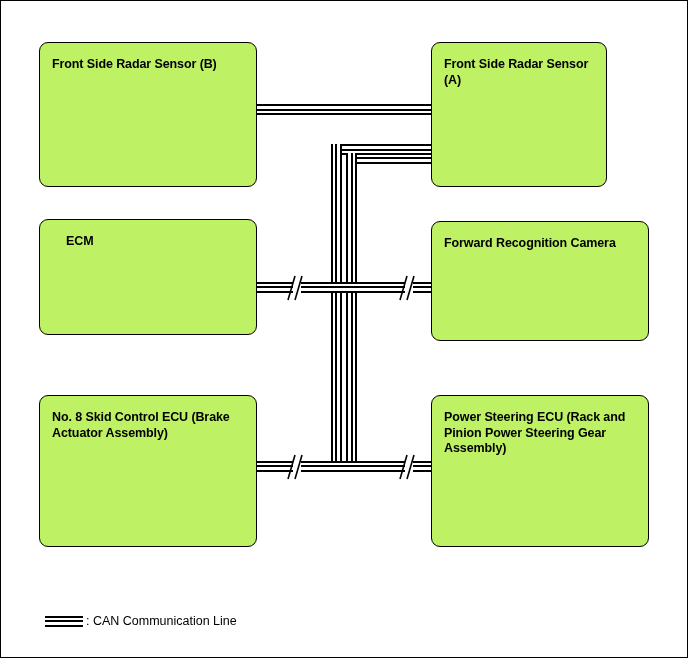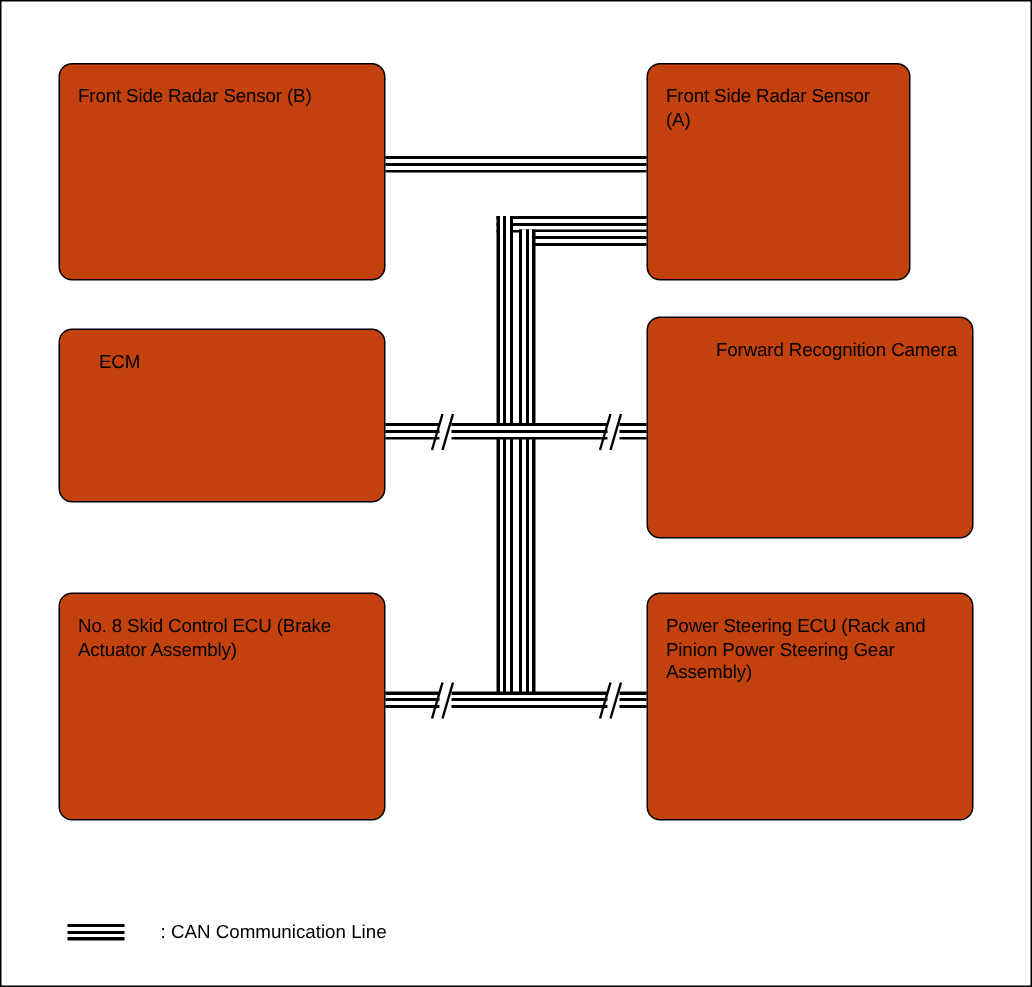--- a/index.html
+++ b/index.html
@@ -21,22 +21,23 @@
     border: 1px solid #000000;
     overflow: hidden;
   }
 
   
   .ecu-box {
     position: absolute;
     box-sizing: border-box;
     border: 1.6px solid #000000;
     border-radius: 9px;
-    background: #c2410c;
+    background: #bef264;
     z-index: 5;
+    font-weight: bold;
   }
   .ecu-label {
     position: absolute;
     left: 12px;
     top: 14px;
     right: 10px;
     font-size: 12.5px;
     line-height: 15.5px;
     color: #000000;
     letter-spacing: -0.1px;
@@ -90,21 +91,21 @@
     height: 11px;
     background:
       linear-gradient(to bottom,
         #000000 0px, #000000 2px,
         #ffffff 2px, #ffffff 4.5px,
         #000000 4.5px, #000000 6.5px,
         #ffffff 6.5px, #ffffff 9px,
         #000000 9px, #000000 11px);
   }
   .legend-text {
-    margin-left: 24px;
+    margin-left: 3px;
     font-size: 12.5px;
     color: #000000;
     white-space: nowrap;
   }
 </style>
 </head>
 <body>
 
 <div id="canvas">
 
@@ -147,21 +148,21 @@
   </div>
 
   <div class="ecu-box" style="left:430px; top:41px; width:176px; height:145px;">
     <div class="ecu-label">Front Side Radar Sensor (A)</div>
   </div>
 
   <div class="ecu-box" style="left:38px; top:218px; width:218px; height:116px;">
     <div class="ecu-label indented">ECM</div>
   </div>
 
-  <div class="ecu-box" style="left:430px; top:210px; width:218px; height:148px;text-align:right;">
+  <div class="ecu-box" style="left:430px; top:220px; width:218px; height:120px;">
     <div class="ecu-label">Forward Recognition Camera</div>
   </div>
 
   <div class="ecu-box" style="left:38px; top:394px; width:218px; height:152px;">
     <div class="ecu-label">No. 8 Skid Control ECU (Brake
 Actuator Assembly)</div>
   </div>
 
   <div class="ecu-box" style="left:430px; top:394px; width:218px; height:152px;padding-left:12px;">
     <div class="ecu-label">Power Steering ECU (Rack and

